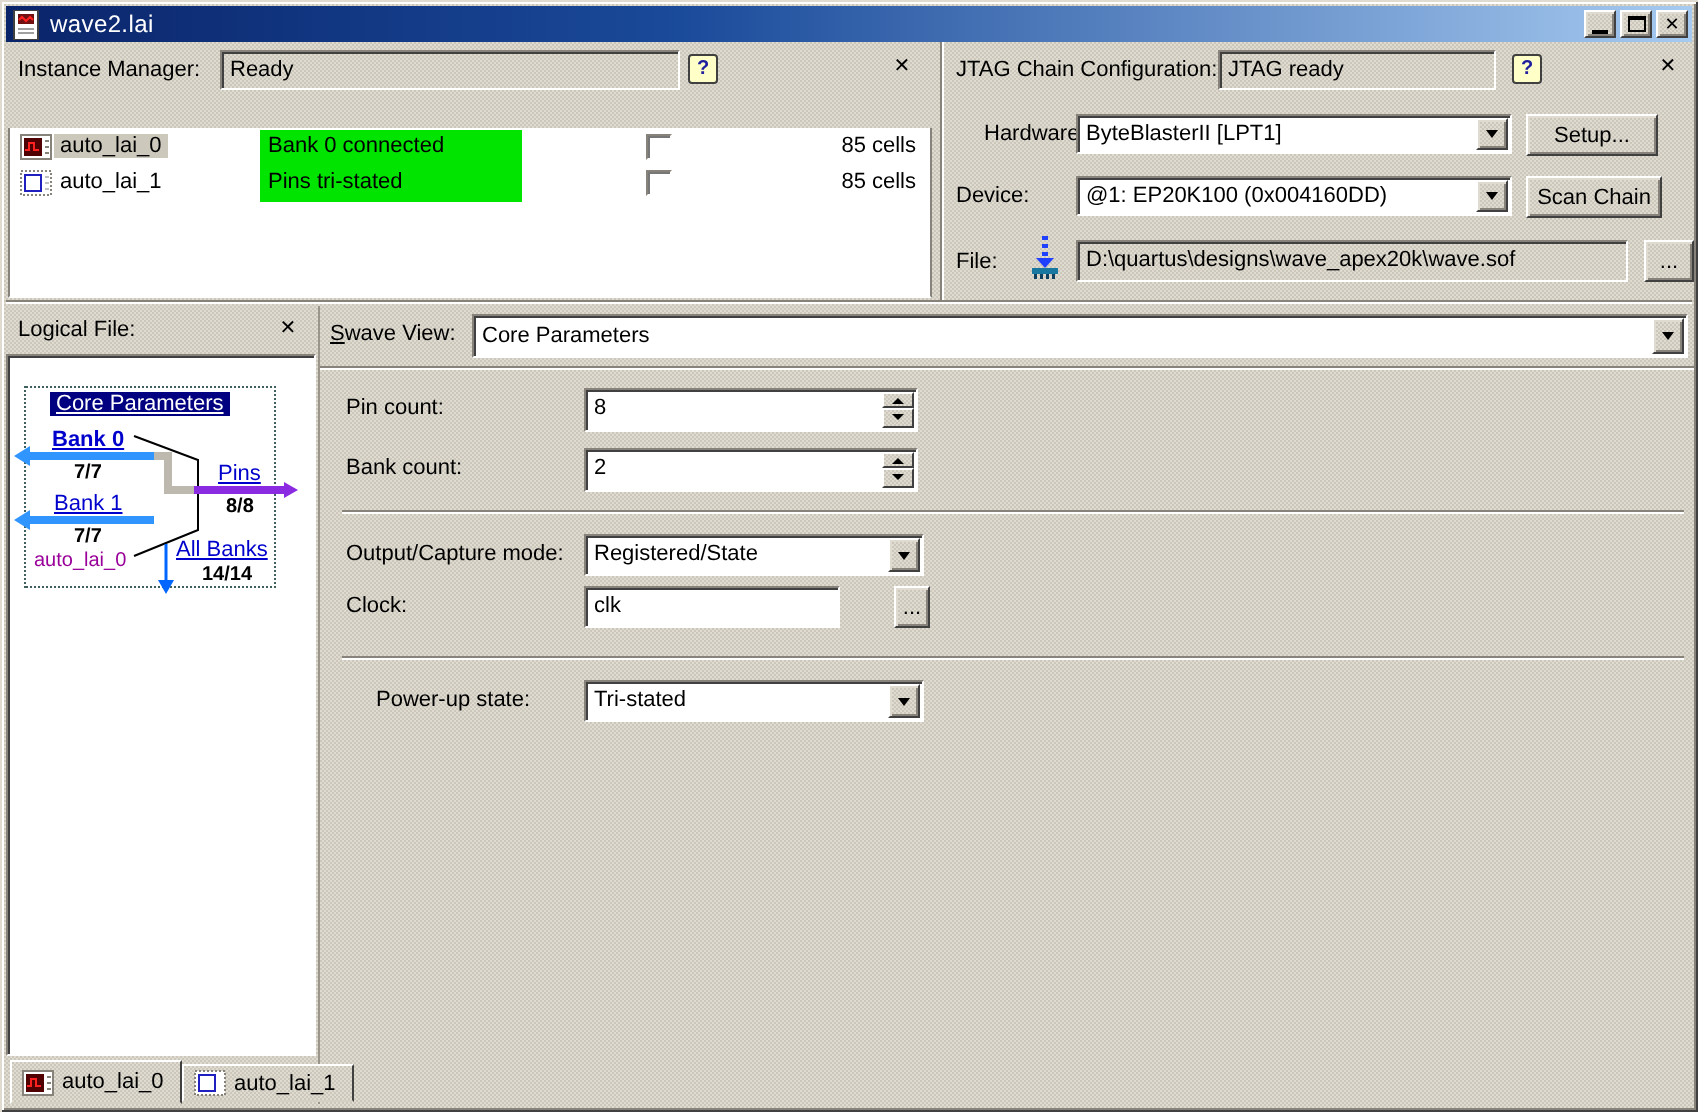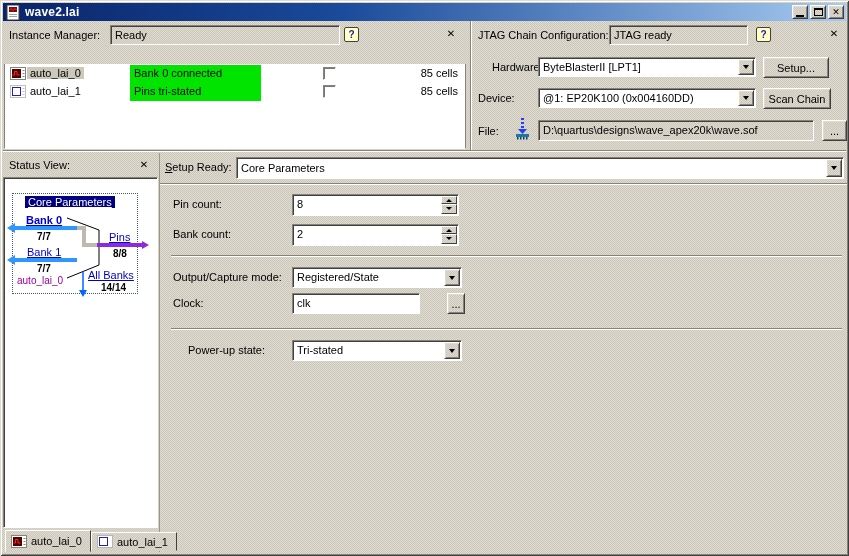--- a/index.html
+++ b/index.html
@@ -18,21 +18,21 @@
     position:relative; width:849px; height:556px;
     box-shadow: inset 1px 1px 0 #dfdbd1, inset -1px -1px 0 #404040,
                 inset 2px 2px 0 #fff,    inset -2px -2px 0 #87837a;
   }
   
   .titlebar {
     left:3px; top:3px; width:843px; height:18px;
     background:linear-gradient(90deg,#0a246a 0%,#1a4a9a 40%,#a6caf0 100%);
     display:flex; align-items:center; color:#fff;
   }
-  .title-text { font-weight:bold; font-size:12px; margin-left:4px; letter-spacing:.2px; }
+  .title-text { font-weight:normal; font-size:12px; margin-left:4px; letter-spacing:.2px; }
   .title-icon { width:16px; height:15px; margin-left:2px; }
   .win-btns { position:absolute; right:2px; top:2px; display:flex; gap:2px; }
   .wbtn {
     width:16px; height:14px; position:relative;
     background-color:#d4d0c4;
     background-image:conic-gradient(#dfdbd1 0 25%, #cbc7bb 25% 50%, #dfdbd1 50% 75%, #cbc7bb 75%);
     background-size:2px 2px;
     border:1px solid; border-color:#fff #404040 #404040 #fff;
     box-shadow:inset 1px 1px 0 #dfdbd1, inset -1px -1px 0 #87837a;
     display:flex; align-items:center; justify-content:center;
@@ -245,21 +245,21 @@
       <div class="field-text">D:\quartus\designs\wave_apex20k\wave.sof</div>
     </div>
     <div class="abs raised checker btn3d" style="left:350px;top:99px;width:25px;height:21px;">
       <span>...</span>
     </div>
   </div>
 
   <div class="abs etch-h" style="left:3px;top:150px;width:843px;"></div>
 
   <div class="abs" style="left:3px;top:153px;width:155px;height:375px;">
-    <span class="abs" style="left:6px;top:6px;">Status View:</span>
+    <span class="abs" style="left:6px;top:6px;">Logical File:</span>
     <div class="abs flatx" style="left:133px;top:5px;width:16px;height:15px;">
       <span>✕</span>
     </div>
 
     <div class="abs white" style="left:0;top:24px;width:155px;height:351px;border:1px solid;border-color:#87837a #fff #fff #87837a;box-shadow:inset 1px 1px 0 #404040;">
       <div class="abs dotted-rect" style="left:8px;top:15px;width:126px;height:101px;"></div>
 
       <svg class="abs" style="left:0;top:0;" width="155" height="135" viewBox="0 0 155 135">
 
         <polyline points="63,40 95,52 95,87 63,100" fill="none" stroke="#000" stroke-width="1"></polyline>
@@ -286,21 +286,21 @@
       <span class="abs cnt" style="left:33px;top:85px;">7/7</span>
       <span class="abs" style="left:13px;top:97px;color:#990099;font-size:10px;">auto_lai_0</span>
       <span class="abs lnk" style="left:105px;top:53px;">Pins</span>
       <span class="abs cnt" style="left:109px;top:70px;">8/8</span>
       <span class="abs lnk" style="left:84px;top:91px;">All Banks</span>
       <span class="abs cnt" style="left:97px;top:104px;">14/14</span>
     </div>
   </div>
 
   <div class="abs" style="left:159px;top:153px;width:687px;height:399px;border-left:1px solid #9a968c;">
-    <span class="abs" style="left:5px;top:8px;white-space:nowrap;"><span style="text-decoration:underline;">S</span><span>etup Ready:</span></span>
+    <span class="abs" style="left:5px;top:8px;white-space:nowrap;"><span style="text-decoration:underline;">S</span><span>wave View:</span></span>
     <div class="abs sunken combo" style="left:76px;top:4px;width:608px;height:22px;">
       <span class="val" style="top:4px;">Core Parameters</span>
       <div class="drop-btn">
           <div class="tri-down"></div>
         </div>
     </div>
     <div class="abs etch-h" style="left:0;top:30px;width:687px;"></div>
 
     <span class="abs" style="left:13px;top:45px;">Pin count:</span>
     <div class="abs sunken white" style="left:132px;top:41px;width:167px;height:22px;">

